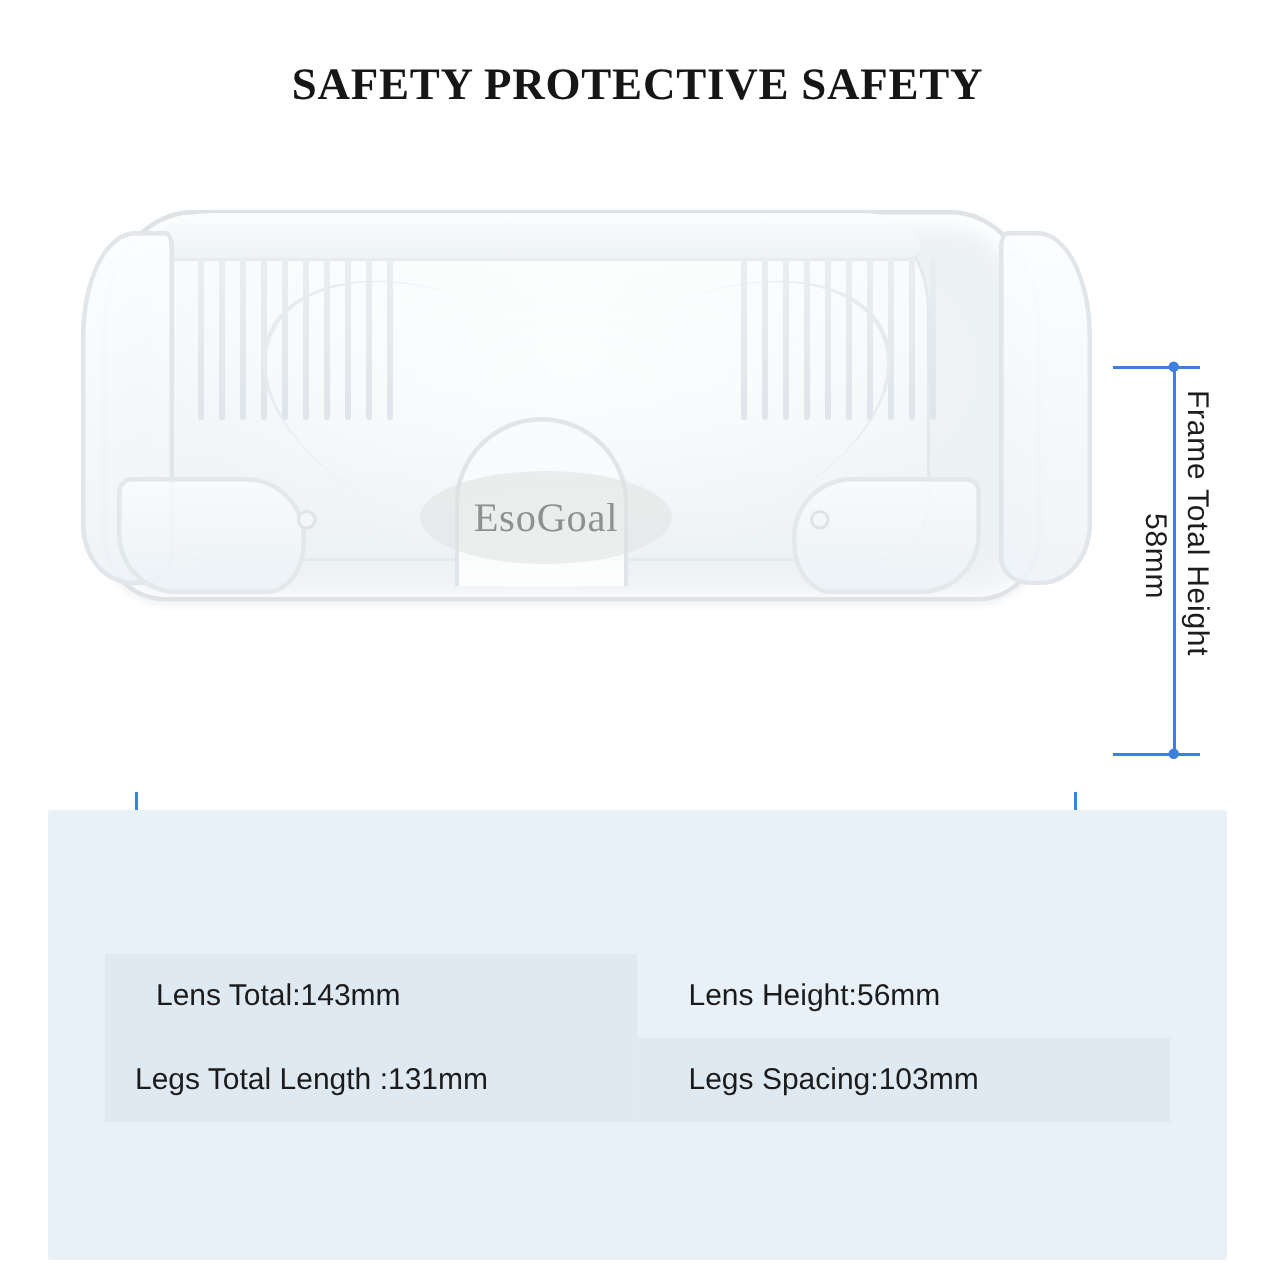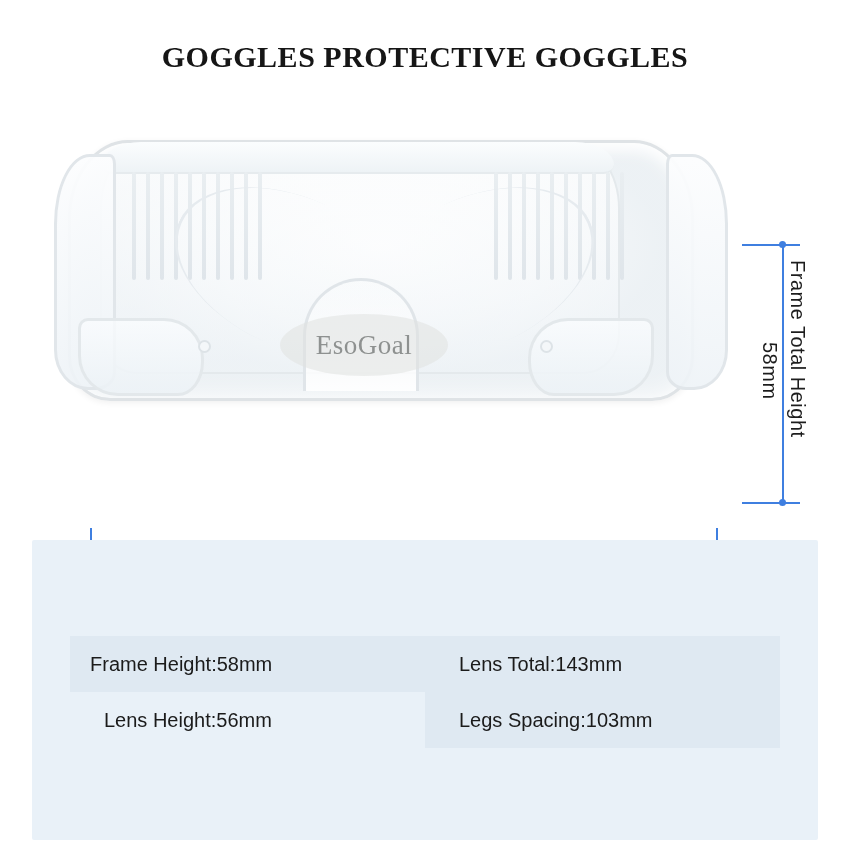--- a/index.html
+++ b/index.html
@@ -306,21 +306,21 @@
   .spec-cell.shade {
     background: #dfe9f2;
   }
   .spec-cell.col2 {
     padding-left: 34px;
   }
 </style>
 </head>
 <body>
 
-<div class="title">GOGGLES PROTECTIVE GOGGLES</div>
+<div class="title">SAFETY PROTECTIVE SAFETY</div>
 
 <div class="photo-area">
 
   <div class="goggles">
     <div class="shell"></div>
     <div class="shell-inner"></div>
     <div class="brow"></div>
 
     <div class="vents left">
       <span></span>
@@ -379,20 +379,20 @@
     <div class="v-tick l"></div>
     <div class="v-tick r"></div>
     <div class="dim-dot dot-l"></div>
     <div class="dim-dot dot-r"></div>
   </div>
   <div class="width-label">Frame Total Width:  161mm</div>
 </div>
 
 <div class="spec-panel">
   <div class="spec-inner">
-    <div class="spec-cell shade">Frame Height:58mm</div>
     <div class="spec-cell shade col2">Lens Total:143mm</div>
 
     <div class="spec-cell col2">Lens Height:56mm</div>
 
+    <div class="spec-cell shade">Legs Total Length :131mm</div>
     <div class="spec-cell shade col2">Legs Spacing:103mm</div>
   </div>
 </div>
 
 </body></html>

